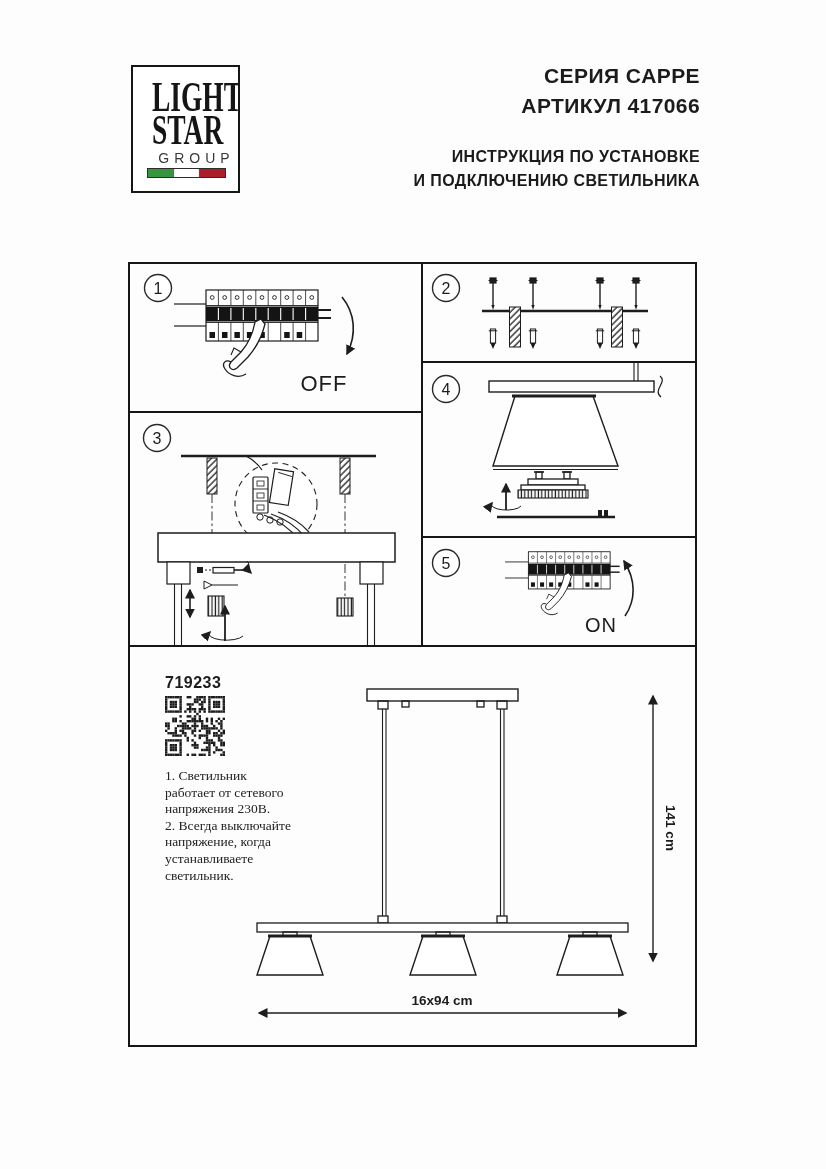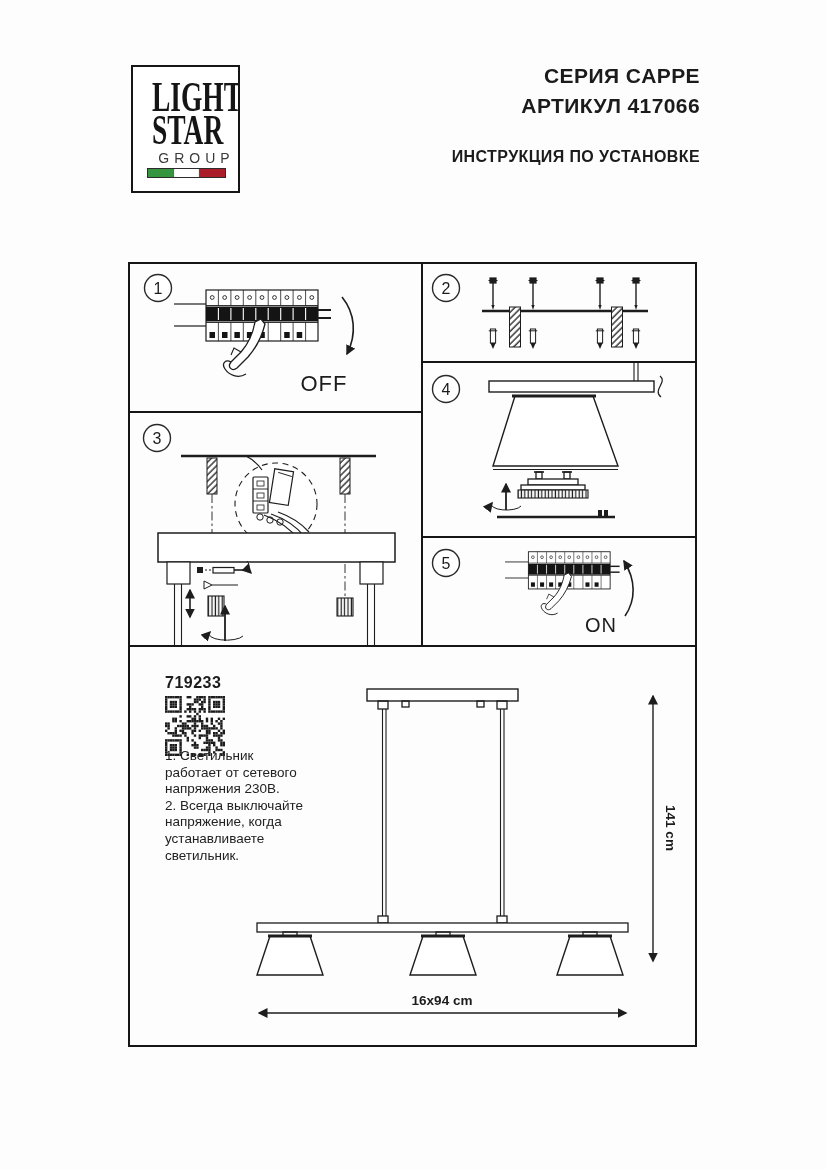--- a/index.html
+++ b/index.html
@@ -34,22 +34,22 @@
   }
   .instr-block{margin-top:24px;}
   .instr-block div{
     font-size:16px;font-weight:700;line-height:24px;letter-spacing:.4px;color:#1b1b1b;
     white-space:nowrap;
   }
   
   svg.art{position:absolute;left:0;top:0;}
   svg.art text{font-family:"Liberation Sans",sans-serif;fill:#1c1c1c;}
   .notes{
-    position:absolute;left:165px;top:748px;width:146px;
-    font-size:13.5px;line-height:16.6px;color:#222;white-space:pre-line;
+    position:absolute;left:165px;top:768px;width:146px;
+    font-size:13.5px;line-height:16.6px;color:#222;white-space:pre-line;font-family:Liberation Serif, serif;
   }
 </style>
 </head>
 <body>
 
 <div class="page">
 
   <div>
     <div class="logo">
       <div class="logo-word first">LIGHT</div>
@@ -66,20 +66,21 @@
         </svg>
       </div>
     </div>
     <div class="titles">
       <div class="series-block">
         <div>СЕРИЯ CAPPE</div>
         <div>АРТИКУЛ 417066</div>
       </div>
       <div class="instr-block">
         <div>ИНСТРУКЦИЯ ПО УСТАНОВКЕ</div>
+        <div>И ПОДКЛЮЧЕНИЮ СВЕТИЛЬНИКА</div>
       </div>
     </div>
   </div>
 
   <svg class="art" width="826" height="1169" viewBox="0 0 826 1169">
     <defs>
       <marker id="arr" markerWidth="10" markerHeight="10" viewBox="0 0 10 10" refX="8.5" refY="5" orient="auto-start-reverse" markerUnits="userSpaceOnUse">
         <path d="M0,0 L10,5 L0,10 Z" fill="#1d1d1d"></path>
       </marker>
       <pattern id="hatch" patternUnits="userSpaceOnUse" width="4.5" height="4.5" patternTransform="rotate(45)">

